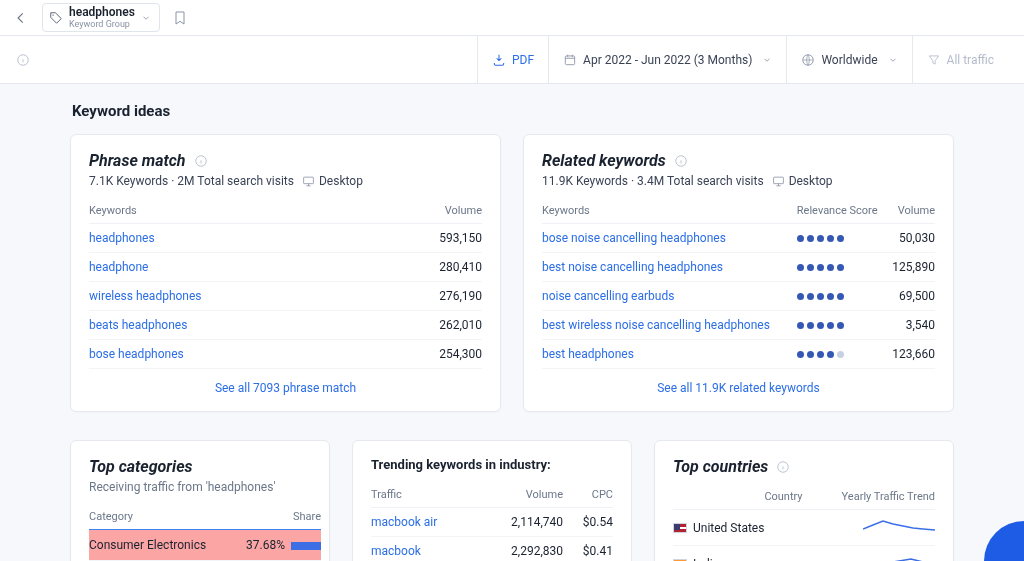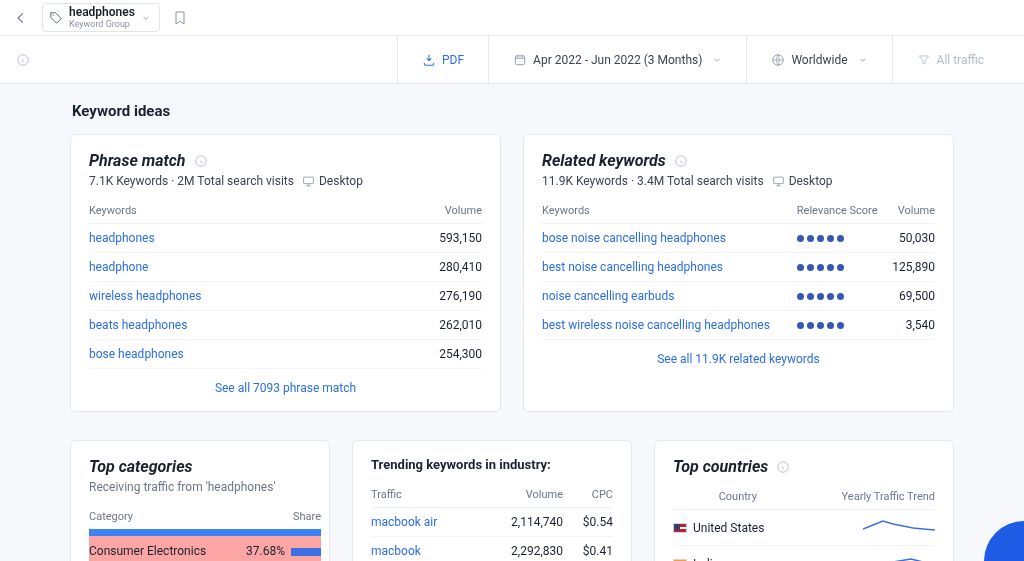--- a/index.html
+++ b/index.html
@@ -49,21 +49,21 @@
     display: flex;
     align-items: center;
     padding: 0 16px;
   }
   .page-title { font-size: 22px; font-weight: 700; margin-right: 10px; }
   .info-ic { width:14px; height:14px; color:#b4bccb; }
   .header-right { margin-left:auto; display:flex; align-items:center; height:100%; }
   .hr-btn {
     display:flex; align-items:center; gap:6px;
     height:100%;
-    padding:0 24px;
+    padding:0 14px;
     border-left:1px solid #e5e8ee;
     font-size:12px;
     color:#3a4356;
     cursor:pointer;
   }
   .hr-btn.pdf { color:#2b6ee6; }
   .hr-btn .ic { width:14px; height:14px; }
   .hr-btn .chev { width:10px; height:10px; color:#8a93a5; margin-left:4px; }
   .hr-btn.disabled { color:#b4bccb; }
 
@@ -102,21 +102,21 @@
   .dot { width:7px; height:7px; border-radius:50%; background:#3658b5; }
   .dot.dim { background:#c7d0e2; }
   .see-all { text-align:center; color:#2b6ee6; font-size:12px; padding-top:12px; cursor:pointer; }
 
   
   .lower { display:flex; gap:22px; margin-top:28px; align-items:flex-start; }
   .card.sm-title .card-title { font-size:16px; }
   .card .sub2 { font-size:12px; color:#6b7789; margin-top:4px; }
 
   table.cat { width:100%; border-collapse:collapse; margin-top:10px; }
-  table.cat th { text-align:left; font-size:11px; font-weight:400; color:#6b7789; padding:6px 0; border-bottom:7px solid #3b82f6; }
+  table.cat th { text-align:left; font-size:11px; font-weight:400; color:#6b7789; padding:6px 0; border-bottom:1px solid #3b82f6; }
   table.cat th.r, table.cat td.r { text-align:right; }
   table.cat td { padding:8px 0; border-bottom:1px solid #f2f4f8; font-size:12px; }
   table.cat tr.sel td { background:#fca5a5; }
   .bar { display:inline-block; height:8px; background:#3c6fe6; vertical-align:middle; }
   .bar-bg { display:inline-block; width:30px; height:8px; background:#eceff5; vertical-align:middle; position:relative; }
   .bar-bg .bar { position:absolute; left:0; top:0; }
 
   
   .trend-title { font-size:13px; font-weight:700; margin-bottom:6px; }
 
@@ -124,21 +124,21 @@
   .flag { width:14px; height:10px; display:inline-block; margin-right:6px; vertical-align:middle; border:1px solid #d0d5e0; }
   .flag.us { background:linear-gradient(#b22234 33%,#fff 33% 66%,#b22234 66%); position:relative; }
   .flag.us::before{content:"";position:absolute;left:0;top:0;width:6px;height:6px;background:#3c3b6e;}
   .flag.in { background:linear-gradient(#ff9933 33%,#fff 33% 66%,#138808 66%); }
   .spark {
     width:72px; height:18px; display:inline-block;
   }
   .spark path { stroke:#3c6fe6; stroke-width:1.5; fill:none; }
 
   table.ctry { width:100%; border-collapse:collapse; margin-top:8px; }
-  table.ctry th { text-align:center; font-size:11px; font-weight:400; color:#6b7789; padding:6px 0; border-bottom:1px solid #eef1f5; }
+  table.ctry th { text-align:right; font-size:11px; font-weight:400; color:#6b7789; padding:6px 0; border-bottom:1px solid #eef1f5; }
   table.ctry th.r { text-align:right; }
   table.ctry td { padding:7px 0; border-bottom:1px solid #f2f4f8; font-size:12px; }
   table.ctry td.r { text-align:right; }
 
   
   .help-blob {
     position:fixed; right:0; bottom:0;
     width:40px;height:40px;
     background:#1f5ce6;
     border-top-left-radius:40px;
@@ -341,20 +341,33 @@
                 <span class="dots">
                   <span class="dot"></span>
                   <span class="dot"></span>
                   <span class="dot"></span>
                   <span class="dot"></span>
                   <span class="dot"></span>
                 </span>
               </td>
               <td class="r">3,540</td>
             </tr>
+            <tr>
+              <td class="link">best headphones</td>
+              <td>
+                <span class="dots">
+                  <span class="dot"></span>
+                  <span class="dot"></span>
+                  <span class="dot"></span>
+                  <span class="dot"></span>
+                  <span class="dot dim"></span>
+                </span>
+              </td>
+              <td class="r">123,660</td>
+            </tr>
           </tbody>
       </table>
       <div class="see-all">See all 11.9K related keywords</div>
     </div>
   </div>
 
   <div class="lower">
 
     <div class="card sm-title" style="flex:0 0 260px; padding-right:8px;">
       <div class="card-title">

